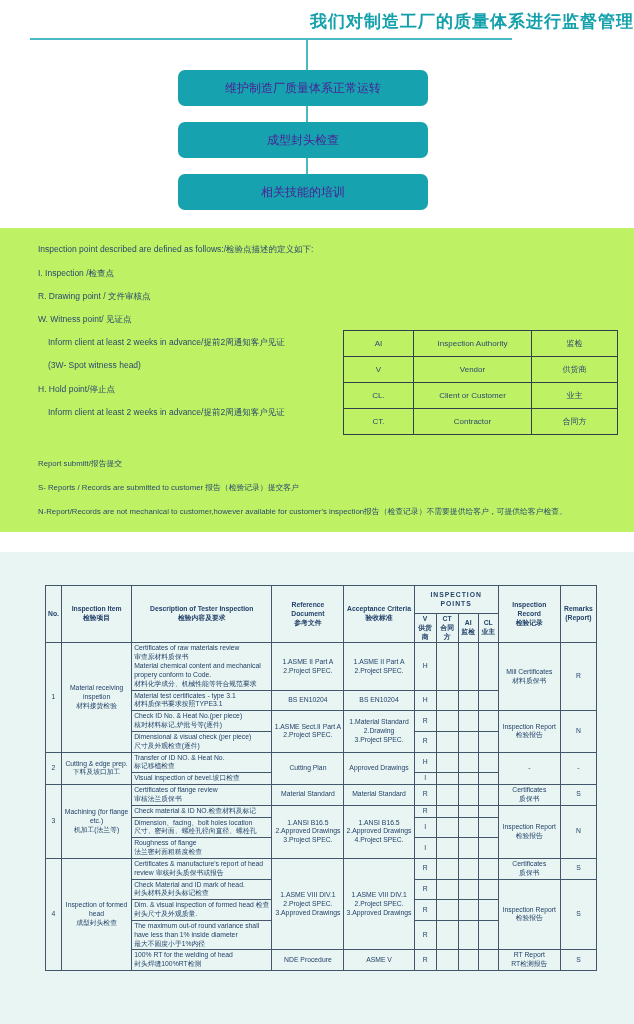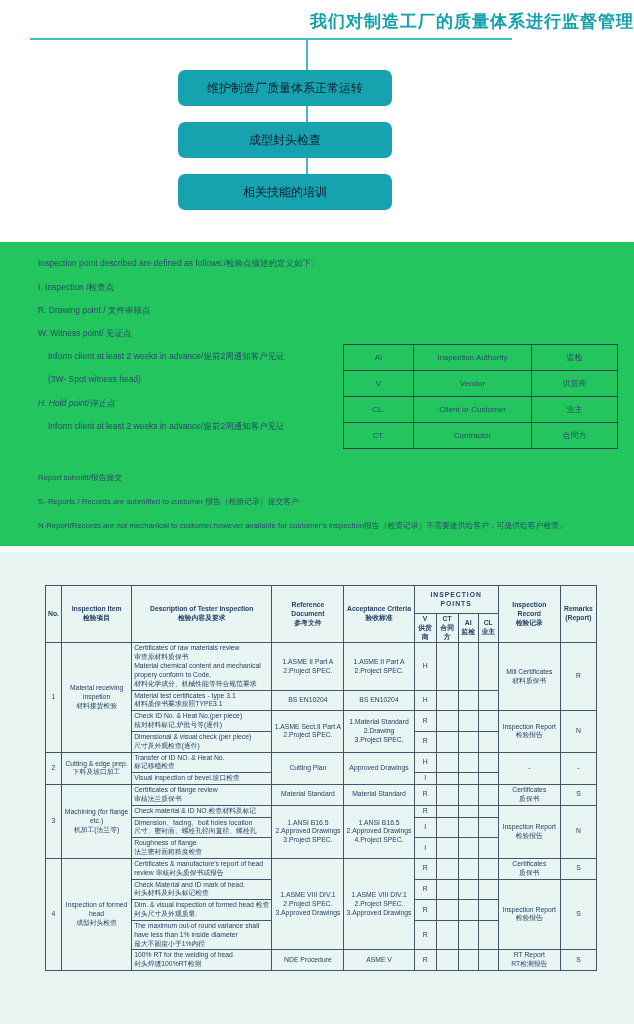--- a/index.html
+++ b/index.html
@@ -11,34 +11,34 @@
 
   
   .section-top { position:absolute; top:0; left:0; width:634px; height:228px; background:#ffffff; }
   .page-title {
     position:absolute; top:10px; left:0; width:100%; text-align:right;
     color:#12a0ab; font-size:17px; font-weight:bold; letter-spacing:1px;
   }
   .title-rule { position:absolute; top:38px; left:30px; width:482px; height:2px; background:#49b9c2; }
   .flow-connector { position:absolute; top:38px; left:306px; width:2px; height:154px; background:#49b9c2; }
   .flow-box {
-    position:absolute; left:178px; width:214px; height:36px; background:#16a3af;
-    border-radius:7px; color:#0f172a; font-size:12px;
+    position:absolute; left:178px; width:250px; height:36px; background:#16a3af;
+    border-radius:7px; color:#4c1d95; font-size:12px;
     display:flex; align-items:center; justify-content:center;font-family:Liberation Serif, serif;
   }
   .flow-box.b1 { top:70px; }
   .flow-box.b2 { top:122px; }
   .flow-box.b3 { top:174px; }
 
   
-  .section-mid { position:absolute; top:228px; left:0; width:634px; height:304px; background:#22c55e;margin-top:14px; }
+  .section-mid { position:absolute; top:228px; left:0; width:634px; height:304px; background:#bef264; }
   .def-line { position:absolute; left:38px; font-size:8.5px; white-space:nowrap; }
   .def-line.indent { left:48px; }
   .dl0{top:16px;} .dl1{top:40px;} .dl2{top:63px;} .dl3{top:86px;}
-  .dl4{top:109px;} .dl5{top:132px;} .dl6{top:156px;font-style:italic;} .dl7{top:179px;}
+  .dl4{top:109px;} .dl5{top:132px;} .dl6{top:156px;} .dl7{top:179px;}
 
   .legend-table {
     position:absolute; left:343px; top:102px; width:274px;
     border-collapse:collapse; table-layout:fixed; font-size:8px; color:#2c4a6e;
   }
   .legend-table td { border:1px solid #333f4d; height:26px; text-align:center; vertical-align:middle; }
   .legend-table col.c1{width:70px;} .legend-table col.c2{width:118px;} .legend-table col.c3{width:86px;}
 
   .note-line { position:absolute; left:38px; font-size:7.8px; white-space:nowrap; }
   .nl0{top:230px;} .nl1{top:254px;} .nl2{top:278px;}

